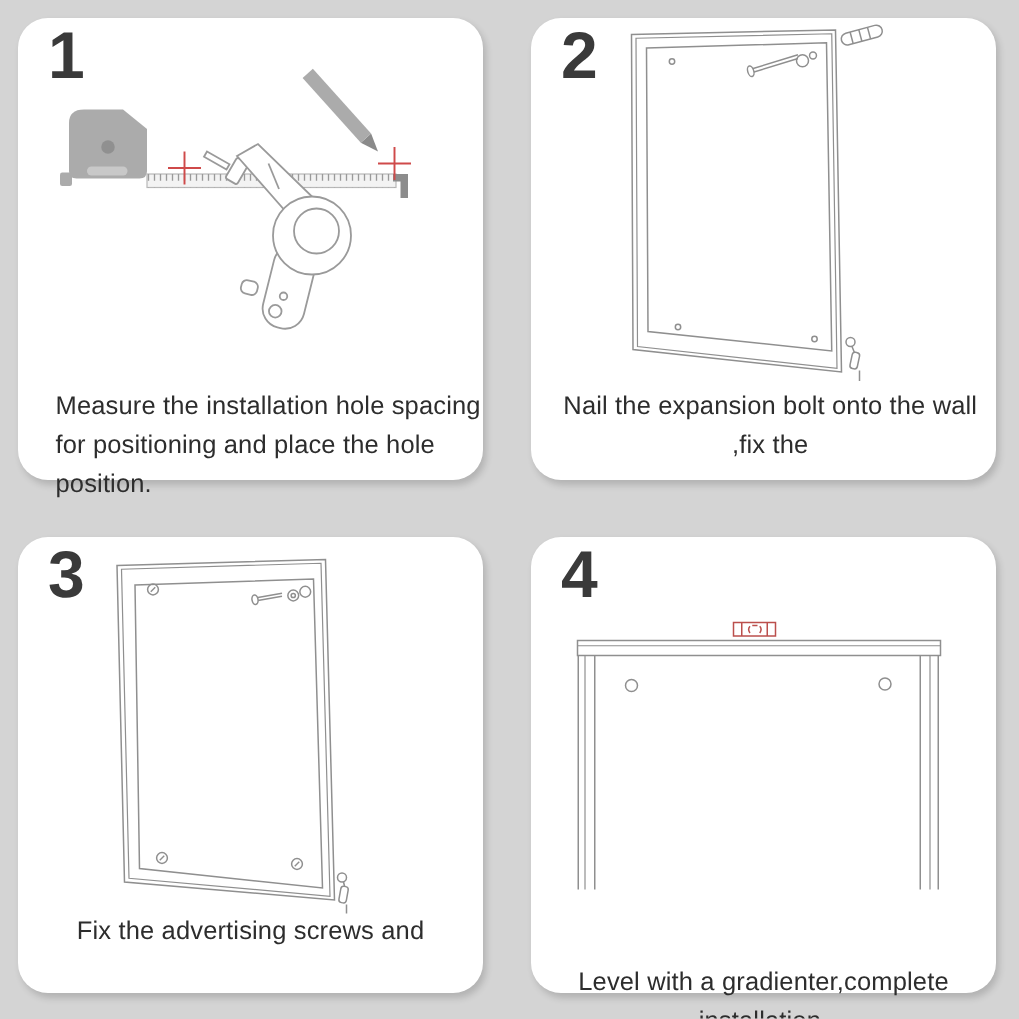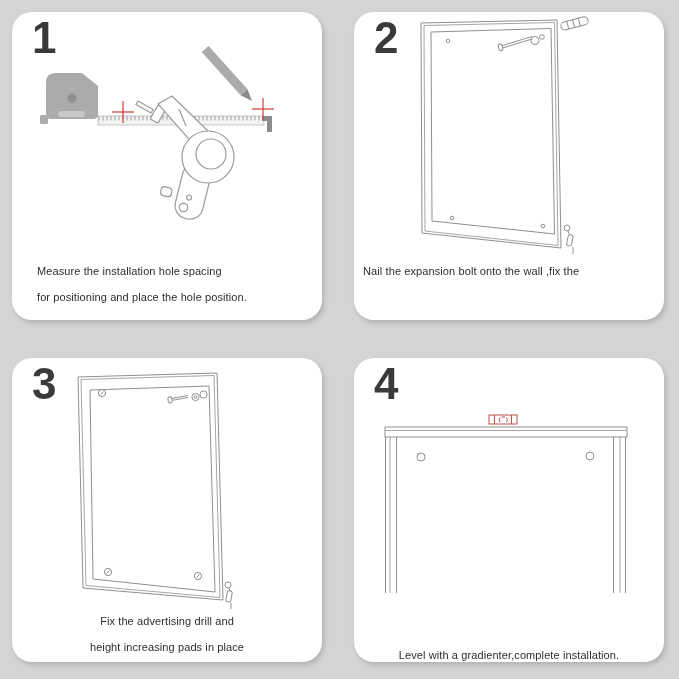--- a/index.html
+++ b/index.html
@@ -18,21 +18,21 @@
   .panel.p1{left:12px;top:12px;height:308px;}
   .panel.p2{left:354px;top:12px;height:308px;}
   .panel.p3{left:12px;top:358px;height:304px;}
   .panel.p4{left:354px;top:358px;height:304px;}
   .step-number{
     position:absolute;top:2px;left:20px;
     font-size:44px;font-weight:bold;color:#3a3a3a;line-height:1.1;
   }
   .illu{position:absolute;left:0;top:0;width:310px;height:100%;}
   .caption{
-    position:absolute;font-size:11px;line-height:26px;color:#2d2d2d;
+    position:absolute;font-size:17px;line-height:26px;color:#2d2d2d;
     letter-spacing:0.1px;
   }
   .caption.c1{top:246px;left:25px;text-align:left;}
   .caption.c2{top:246px;left:9px;text-align:center;}
   .caption.c3{top:250px;left:0;width:100%;text-align:center;}
   .caption.c4{top:252px;left:0;width:100%;text-align:center;margin-top:32px;}
 </style>
 </head>
 <body>
 
@@ -160,22 +160,21 @@
       </g>
 
       <g fill="#ffffff" stroke="#8f8f8f" stroke-width="1">
         <circle cx="216" cy="227" r="3"></circle>
         <line x1="217" y1="230" x2="218" y2="234"></line>
         <rect x="-2.5" y="0" width="5" height="11" rx="2" transform="translate(218,233) rotate(10)"></rect>
         <line x1="219" y1="245" x2="219" y2="251"></line>
       </g>
     </svg>
     <div class="caption c3">
-      <div>Fix the advertising drill and</div>
-      <div>height increasing pads in place</div>
+      <div>Fix the advertising screws and</div>
     </div>
   </div>
 
   <div class="panel p4">
     <div class="step-number">4</div>
     <svg class="illu" viewBox="0 0 310 304">
       <g fill="#ffffff" stroke="#8f8f8f" stroke-width="1">
         <rect x="31" y="69" width="242" height="10"></rect>
         <line x1="31" y1="72.5" x2="273" y2="72.5" stroke-width="0.8"></line>
         <line x1="31.5" y1="79" x2="31.5" y2="235"></line>

